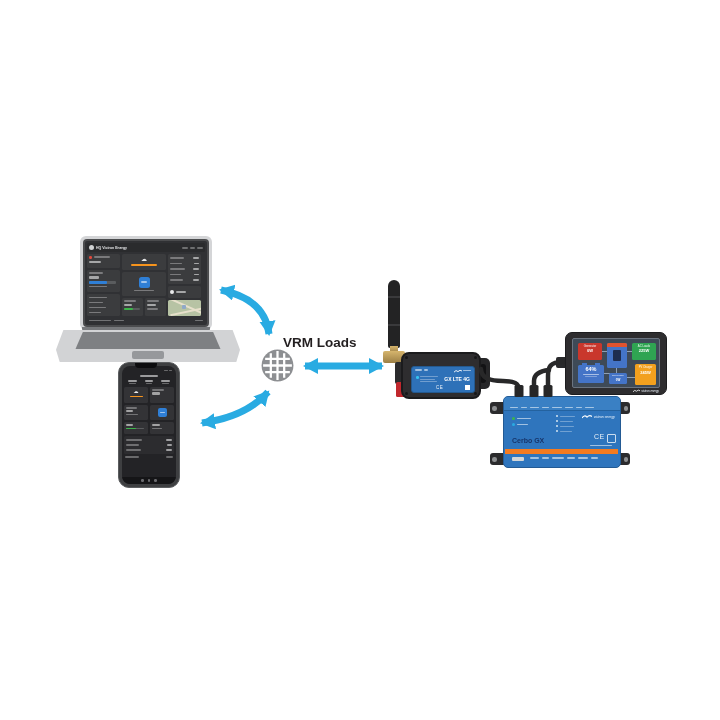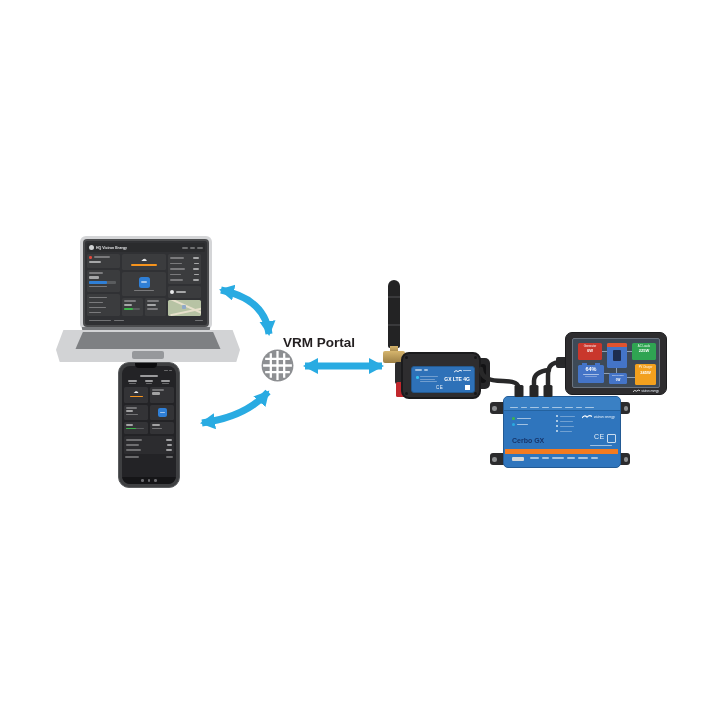--- a/index.html
+++ b/index.html
@@ -279,21 +279,21 @@
       <g clip-path="url(#gc)" stroke="#ffffff" stroke-width="2.2">
         <line x1="6" y1="11.5" x2="30" y2="11.5"></line>
           <line x1="4" y1="18" x2="32" y2="18"></line>
           <line x1="6" y1="24.5" x2="30" y2="24.5"></line>
         <line x1="11.5" y1="6" x2="11.5" y2="30"></line>
           <line x1="18" y1="4" x2="18" y2="32"></line>
           <line x1="24.5" y1="6" x2="24.5" y2="30"></line>
       </g>
     </svg>
   </div>
-  <div class="abs portal-label">VRM Portal</div>
+  <div class="abs portal-label">VRM Loads</div>
 
   <div class="abs ant">
     <div class="abs ant-seg" style="top:16px"></div>
     <div class="abs ant-seg" style="top:44px"></div>
   </div>
   <div class="abs ant-neck"></div>
   <div class="abs ant-elbow"></div>
   <div class="abs lte-side"></div>
   <div class="abs lte-red"></div>
   <div class="abs lte-strap">

